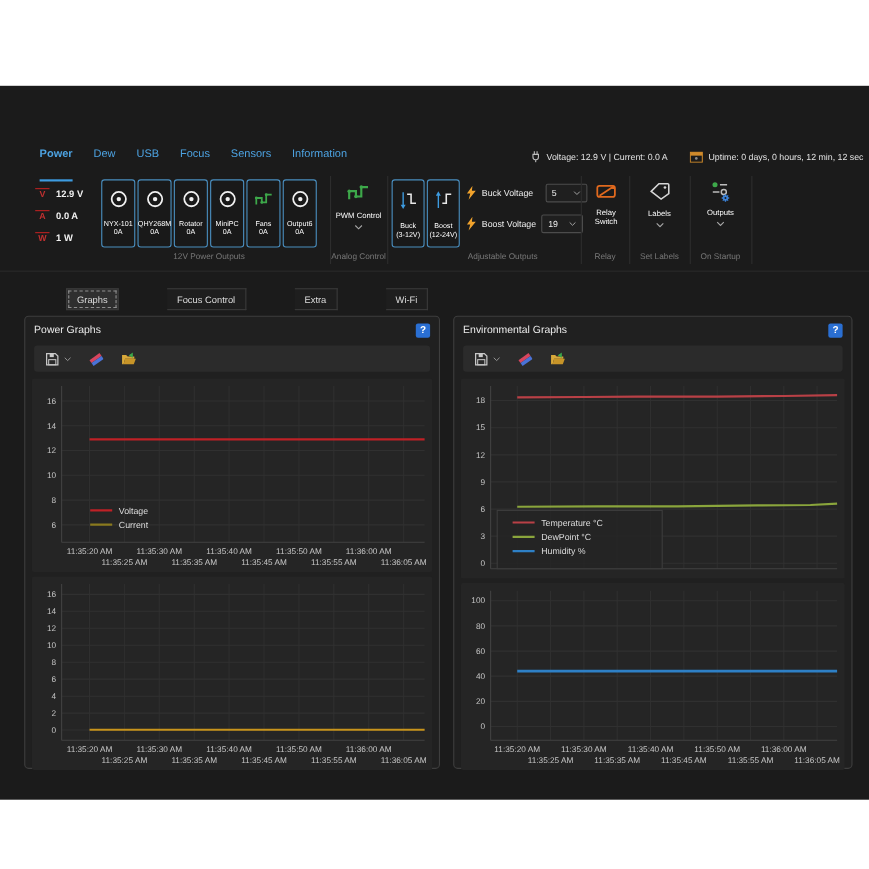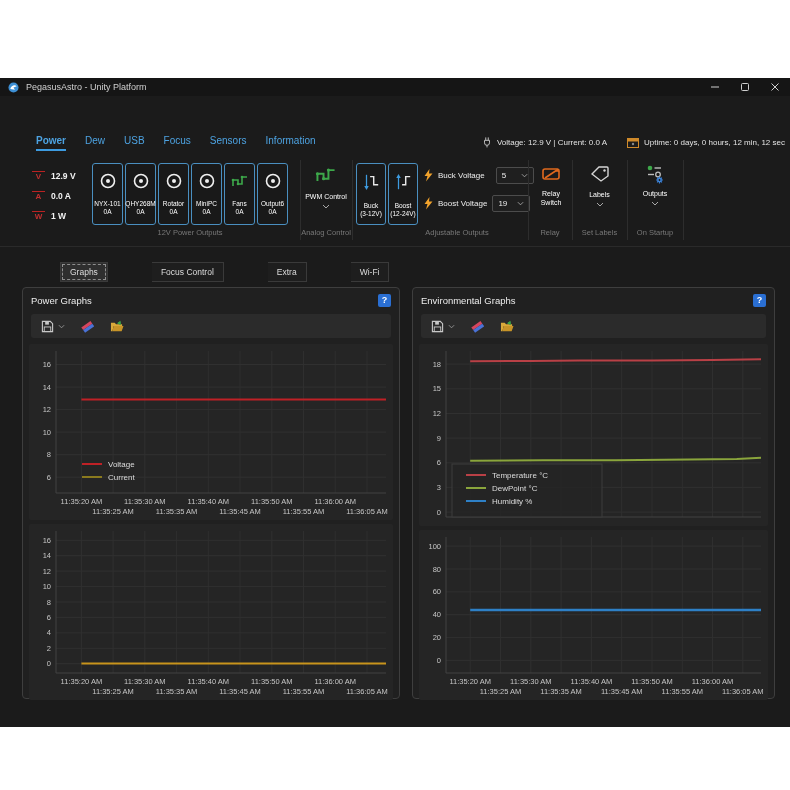--- a/index.html
+++ b/index.html
@@ -17,21 +17,21 @@
   
   .tabstrip { position:absolute; left:0; top:18px; width:100%; height:26px; background:#151515; }
   .menu-lbl { position:absolute; left:14px; top:0; height:26px; line-height:26px; font-size:9px; color:#e0e0e0; }
   .doctab { position:absolute; left:46px; top:0; height:26px; background:#242425; border-radius:3px 3px 0 0;
             display:flex; align-items:center; padding:0 10px; gap:10px; }
   .doctab .dt-lbl { font-size:9px; color:#e8e8e8; }
   .doctab .dt-x { font-size:10px; color:#9a9a9a; line-height:10px; }
 
   
   .ribbon-tabs { position:absolute; left:36px; top:57px; display:flex; gap:19px; }
-  .rtab { font-size:10px; color:#4da3e2; padding-bottom:3px; }
+  .rtab { font-size:10px; color:#4da3e2; padding-bottom:17px; }
   .rtab.active { font-weight:bold; border-bottom:2px solid #3d9be0; }
   .ribbon-status { position:absolute; right:5px; top:58px; display:flex; align-items:center; gap:5px; font-size:8px; color:#e2e2e2; }
   .ribbon-status .sep { width:10px; }
 
   
   .ribbon-body { position:absolute; left:0; top:80px; width:100%; height:88px; }
   .rb-divider { position:absolute; top:2px; height:80px; width:1px; background:#2d2d2d; }
   .caption { position:absolute; top:70px; font-size:7.5px; color:#787878; text-align:center; }
 
   .stats { position:absolute; left:32px; top:8px; }
@@ -75,44 +75,20 @@
   .ch-l { height:176px; margin-bottom:4px; }
   .ch-rt { height:182px; margin-bottom:4px; }
   .ch-rb { height:170px; }
 </style>
 </head>
 <body>
 
 <div class="page">
   <div class="window">
 
-    <div class="titlebar">
-      <svg class="logo" viewBox="0 0 12 12">
-        <circle cx="6" cy="6" r="5.5" fill="#3d8fd4"></circle>
-        <path d="M2.5,7.5 C3.5,3.5 7.5,2.5 9.5,4.5 L6,6 L7.5,8.5 Z" fill="#ffffff"></path>
-      </svg>
-      <span class="ttl">PegasusAstro - Unity Platform</span>
-      <div class="wctrls">
-        <div class="wbtn">
-          <svg width="10" height="10" viewBox="0 0 10 10">
-              <line x1="1" y1="5" x2="9" y2="5" stroke="#cfcfcf" stroke-width="1"></line>
-            </svg>
-        </div>
-        <div class="wbtn">
-          <svg width="10" height="10" viewBox="0 0 10 10">
-              <rect x="1.5" y="1.5" width="7" height="7" fill="none" stroke="#cfcfcf" stroke-width="1" rx="1"></rect>
-            </svg>
-        </div>
-        <div class="wbtn">
-          <svg width="10" height="10" viewBox="0 0 10 10">
-              <path d="M1.5,1.5 L8.5,8.5 M8.5,1.5 L1.5,8.5" stroke="#cfcfcf" stroke-width="1"></path>
-            </svg>
-        </div>
-      </div>
-    </div>
 
 
     <div class="ribbon-tabs">
       <span class="rtab active">Power</span>
       <span class="rtab">Dew</span>
       <span class="rtab">USB</span>
       <span class="rtab">Focus</span>
       <span class="rtab">Sensors</span>
       <span class="rtab">Information</span>
     </div>

